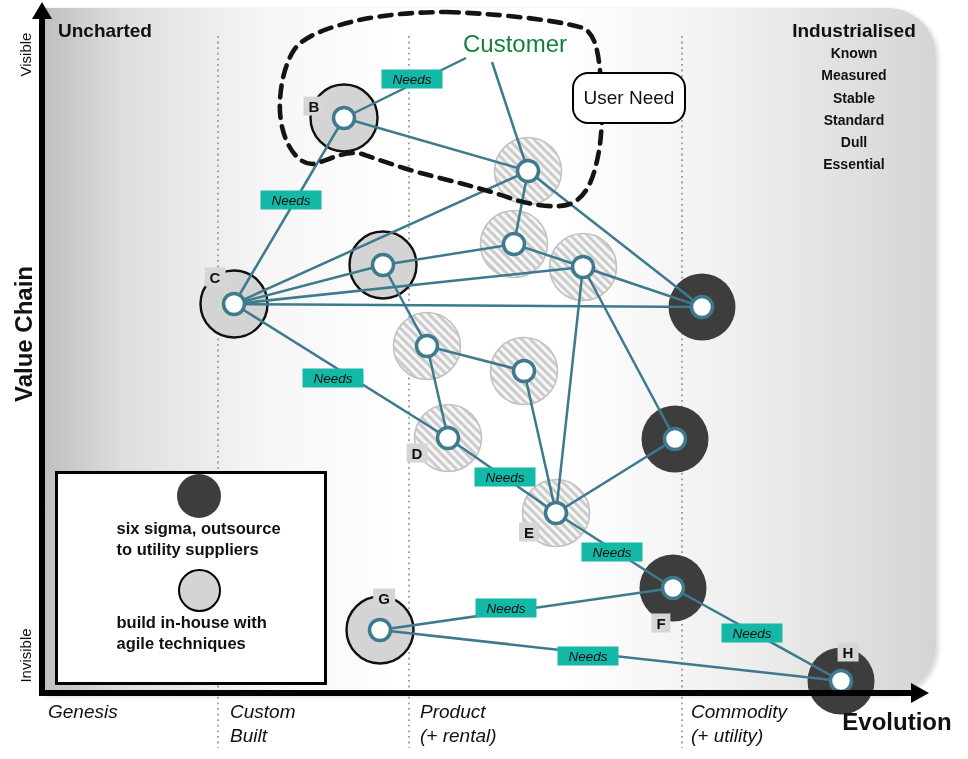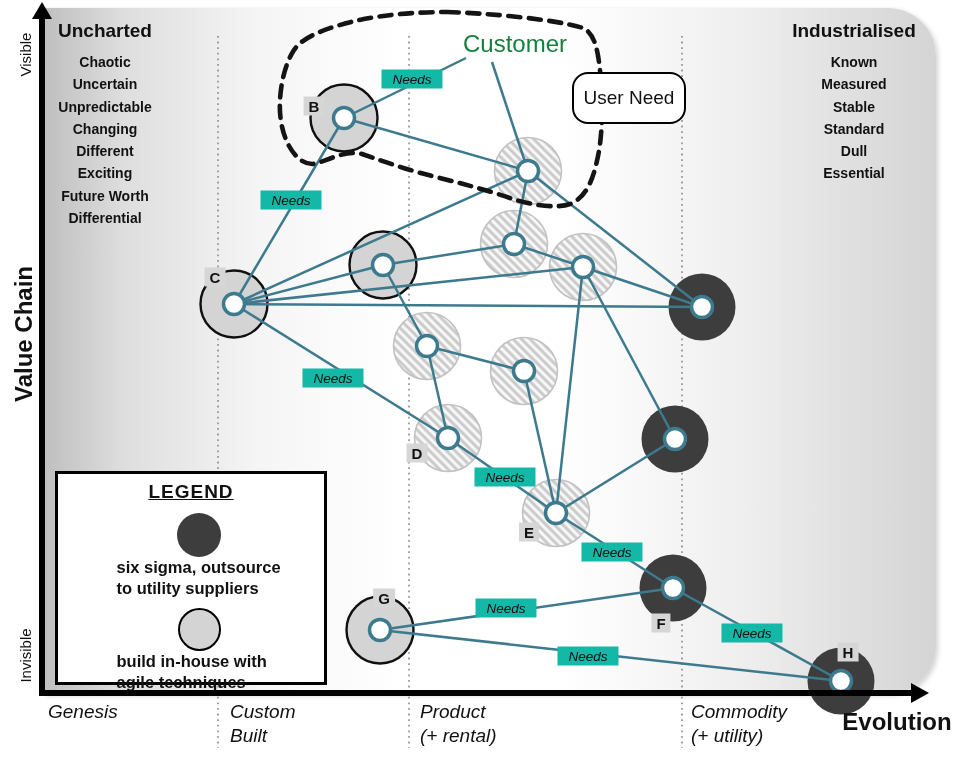--- a/index.html
+++ b/index.html
@@ -30,21 +30,21 @@
   #y-axis{left:39px;top:16px;width:6px;height:678px;}
   #x-axis{left:39px;top:690px;width:874px;height:6px;}
   #y-arrow{position:absolute;left:32px;top:2px;width:0;height:0;z-index:6;
            border-left:10px solid transparent;border-right:10px solid transparent;border-bottom:17px solid #000;}
   #x-arrow{position:absolute;left:911px;top:683px;width:0;height:0;z-index:6;
            border-top:10px solid transparent;border-bottom:10px solid transparent;border-left:18px solid #000;}
   
   .side-words{position:absolute;z-index:3;text-align:center;}
   #uncharted{left:40px;top:20px;width:130px;}
   #industrialised{left:778px;top:20px;width:152px;}
-  .side-title{font-weight:bold;font-size:19px;margin-bottom:9px;}
+  .side-title{font-weight:bold;font-size:19px;}
   .side-words .w{font-weight:bold;font-size:14px;line-height:22.3px;}
   .vtext{position:absolute;z-index:3;text-align:center;transform:rotate(-90deg);}
   #value-chain{left:-76px;top:320px;width:200px;font-weight:bold;font-size:24px;}
   #visible-label{left:-15px;top:46px;width:80px;font-size:15px;}
   #invisible-label{left:-15px;top:647px;width:80px;font-size:15px;}
   #evolution{position:absolute;left:827px;top:708px;width:140px;z-index:3;
              font-weight:bold;font-size:24px;text-align:center;}
   .stage{position:absolute;top:700px;z-index:3;font-style:italic;font-size:19px;line-height:24px;}
   #customer-label{position:absolute;left:445px;top:30px;width:140px;z-index:5;
                   font-size:24px;text-align:center;color:#15803d;}
@@ -188,50 +188,39 @@
   <div>Product</div>
   <div>(+ rental)</div>
 </div>
 <div class="stage" style="left:691px;">
   <div>Commodity</div>
   <div>(+ utility)</div>
 </div>
 
 <div id="uncharted" class="side-words">
   <div class="side-title">Uncharted</div>
-  <div id="uncharted-words">
-      <div class="w">Chaotic</div>
-      <div class="w">Uncertain</div>
-      <div class="w">Unpredictable</div>
-      <div class="w">Changing</div>
-      <div class="w">Different</div>
-      <div class="w">Exciting</div>
-      <div class="w">Future Worth</div>
-      <div class="w">Differential</div>
-    </div>
 </div>
 <div id="industrialised" class="side-words">
   <div class="side-title">Industrialised</div>
   <div id="industrialised-words">
       <div class="w">Known</div>
       <div class="w">Measured</div>
       <div class="w">Stable</div>
       <div class="w">Standard</div>
       <div class="w">Dull</div>
       <div class="w">Essential</div>
     </div>
 </div>
 
 <div id="customer-label">Customer</div>
 <div id="user-need-box">
   <span>User Need</span>
 </div>
 
 <div id="legend">
-  <div id="legend-title">LEGEND</div>
   <div id="legend-items">
       <div class="legend-row">
         <div class="legend-circle lc-outsource"></div>
         <div class="legend-text">six sigma, outsource to utility suppliers</div>
       </div>
       <div class="legend-row">
         <div class="legend-circle lc-inhouse"></div>
         <div class="legend-text">build in-house with agile techniques</div>
       </div>
     </div>

